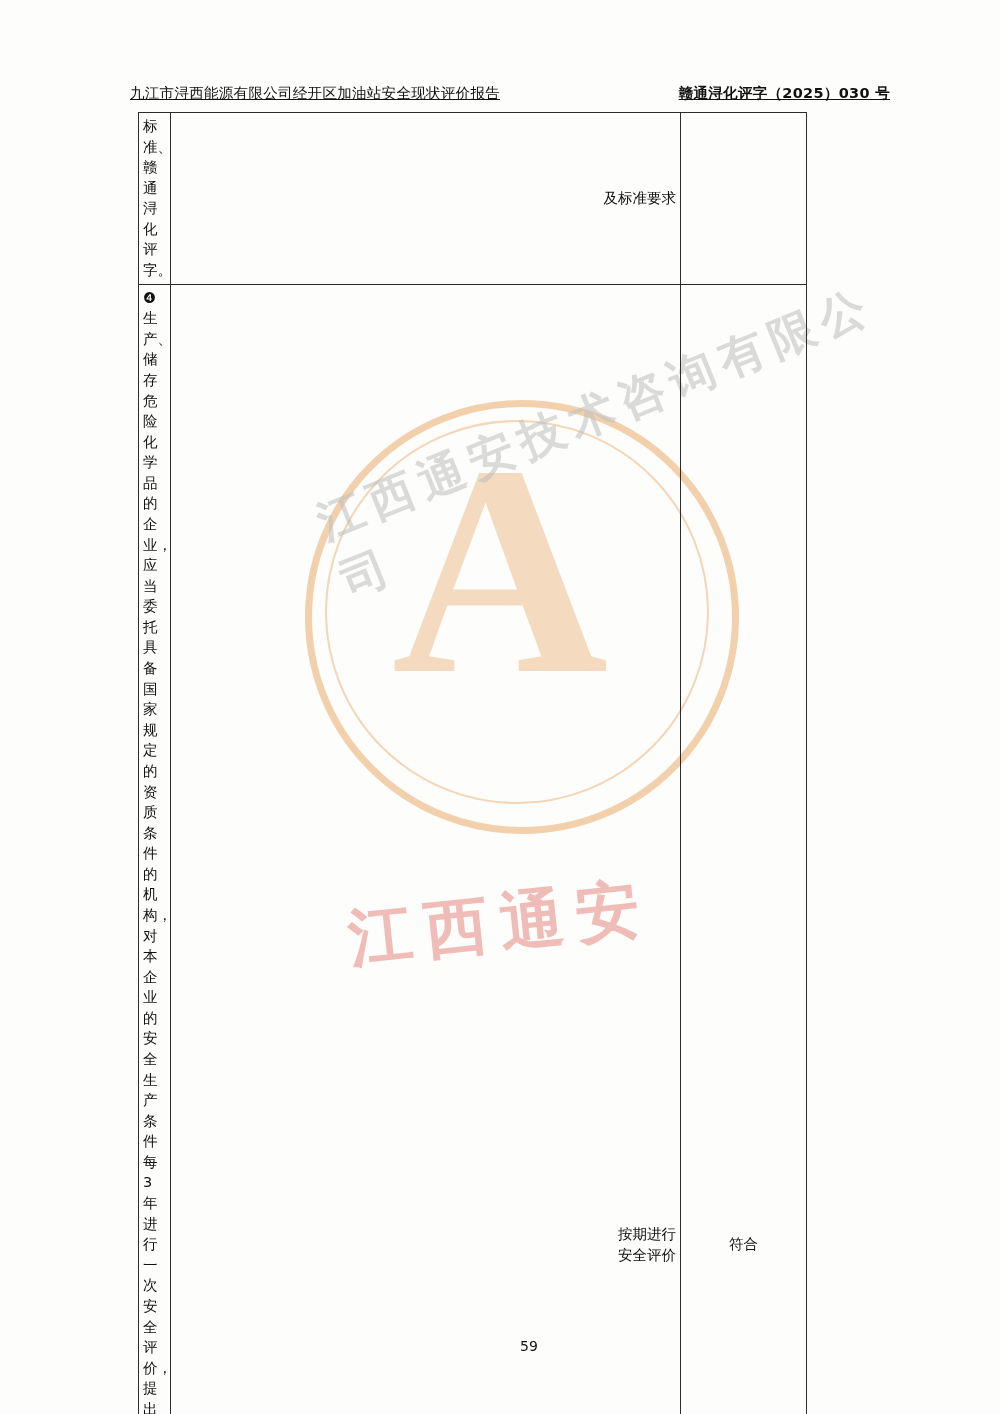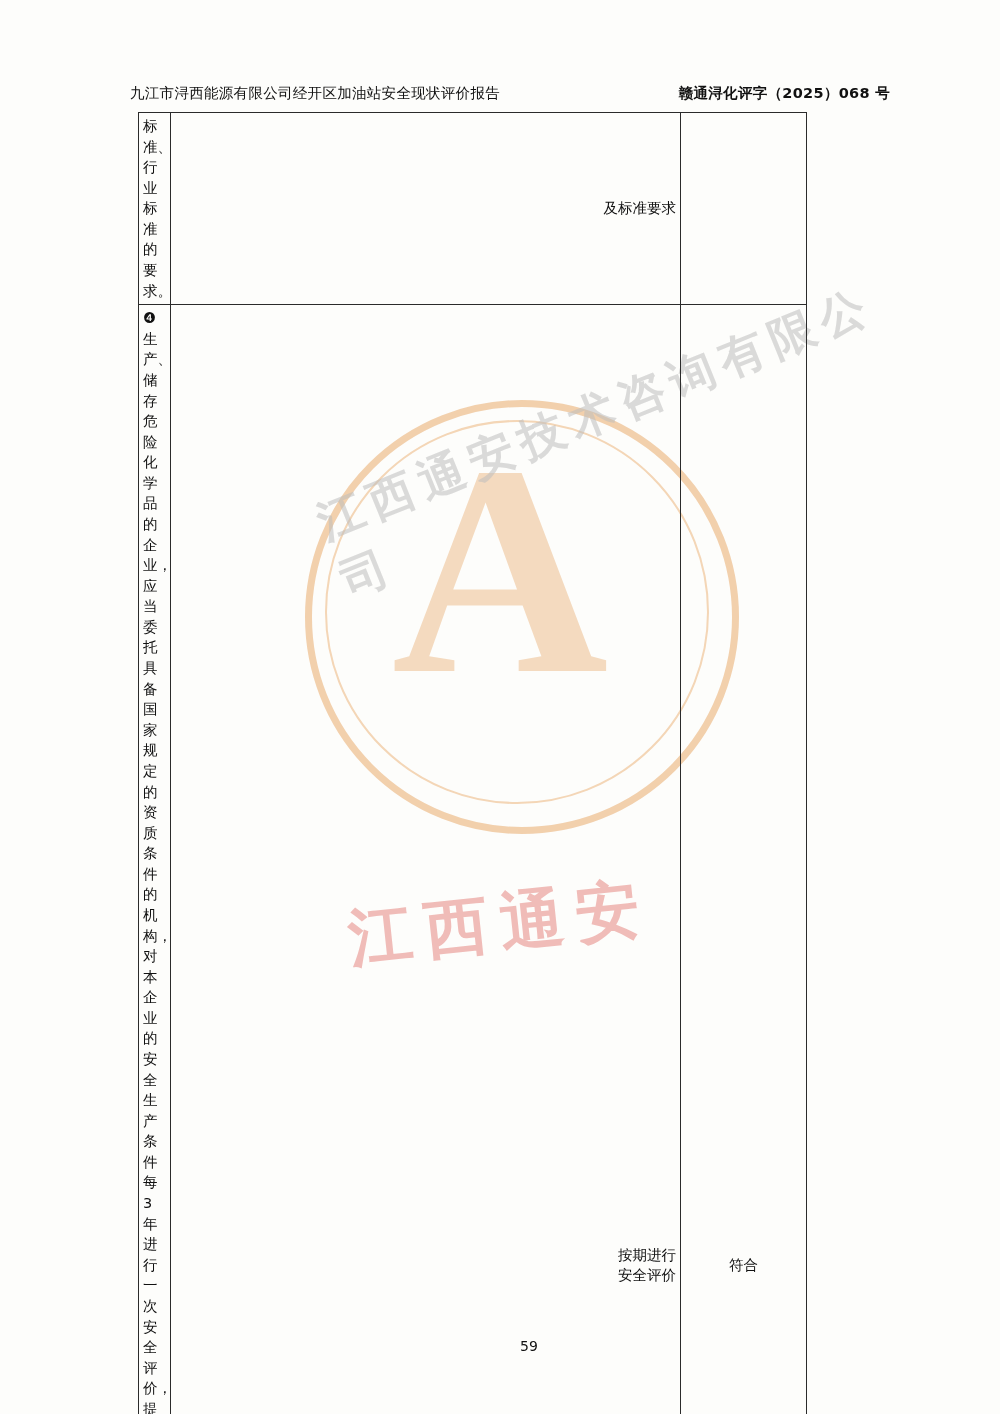--- a/index.html
+++ b/index.html
@@ -78,20 +78,21 @@
   
   .doc-header {
     position: absolute;
     left: 130px; top: 84px;
     width: 760px;
     display: flex;
     justify-content: space-between;
     align-items: baseline;
     font-size: 14.5px;
     z-index: 5;
+    text-decoration: underline;
   }
   .doc-header .hdr-left { letter-spacing: 0.3px; }
   .doc-header .hdr-right { font-weight: bold; letter-spacing: 0.3px; }
 
   
   .content {
     position: absolute;
     left: 138px; top: 112px;
     width: 742px;
     z-index: 5;
@@ -137,35 +138,35 @@
   <div class="watermark">
     <div class="wm-ring"></div>
     <div class="wm-ring-inner"></div>
     <div class="wm-letter">A</div>
     <div class="wm-text-arc">江西通安技术咨询有限公司</div>
     <div class="wm-text-big">江西通安</div>
   </div>
 
   <div class="doc-header">
     <div class="hdr-left">九江市浔西能源有限公司经开区加油站安全现状评价报告</div>
-    <div class="hdr-right">赣通浔化评字（2025）068 号</div>
+    <div class="hdr-right">赣通浔化评字（2025）030 号</div>
   </div>
 
   <div class="content">
 
     <table class="tbl-a">
       <colgroup>
           <col class="c1">
           <col class="c2">
           <col class="c3">
           <col class="c4">
         </colgroup>
       <tbody>
         <tr>
-          <td class="body">标准、行业标准的要求。</td>
+          <td class="body">标准、赣通浔化评字。</td>
           <td class="rec">及标准要求</td>
           <td class="res"></td>
         </tr>
         <tr>
           <td class="body">❹生产、储存危险化学品的企业，应当委托具备国家规定的资质条件的机构，对本企业的安全生产条件每3年进行一次安全评价，提出安全评价报告。安全评价报告的内容应当包括对安全生产条件存在的问题进行整改的方案。</td>
           <td class="rec"><span style="white-space:pre-line">按期进行
 安全评价</span></td>
           <td class="res">符合</td>
         </tr>
 

